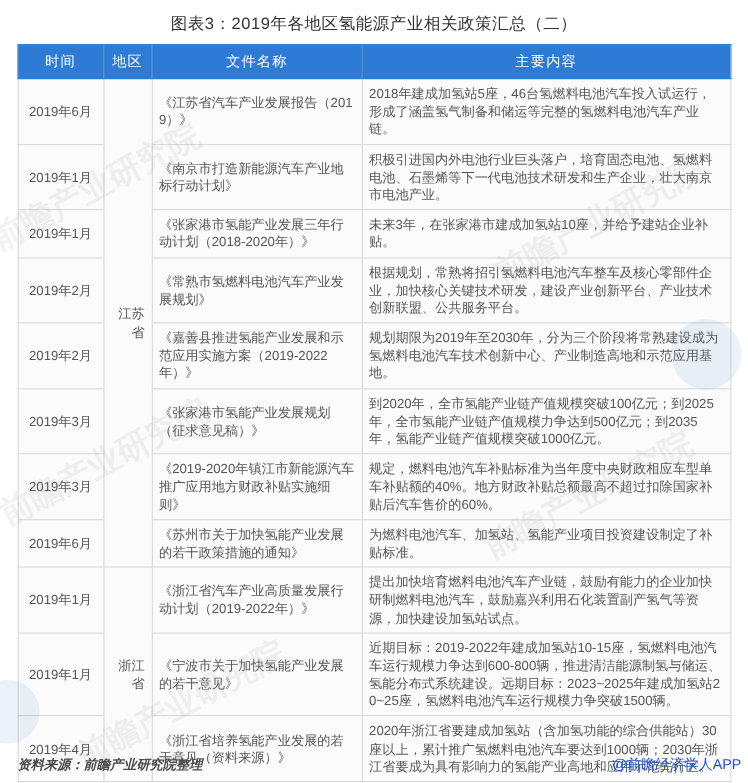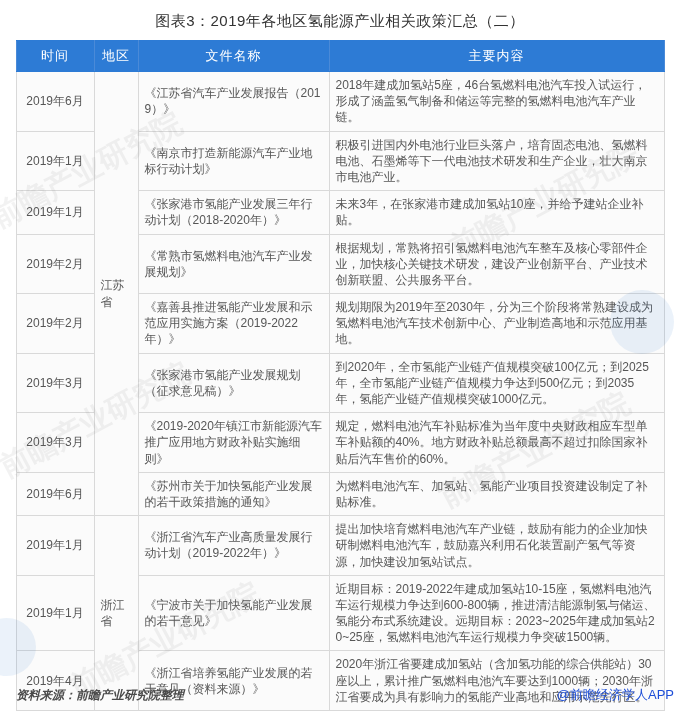--- a/index.html
+++ b/index.html
@@ -48,21 +48,21 @@
     line-height:1.35;
     padding:5px 6px;
     vertical-align:middle;
     word-break:break-all;
   }
   col.c-time { width:78px; }
   col.c-region { width:44px; }
   col.c-doc { width:191px; }
   col.c-content { width:335px; }
   td.cell-time { text-align:center; }
-  td.cell-region { text-align:left; }
+  td.cell-region { text-align:right; }
   td.cell-doc { text-align:left; }
   td.cell-content { text-align:left; }
   .footer {
     position:absolute;
     left:16px;
     right:6px;
     bottom:8px;
     display:flex;
     justify-content:space-between;
     align-items:flex-end;

